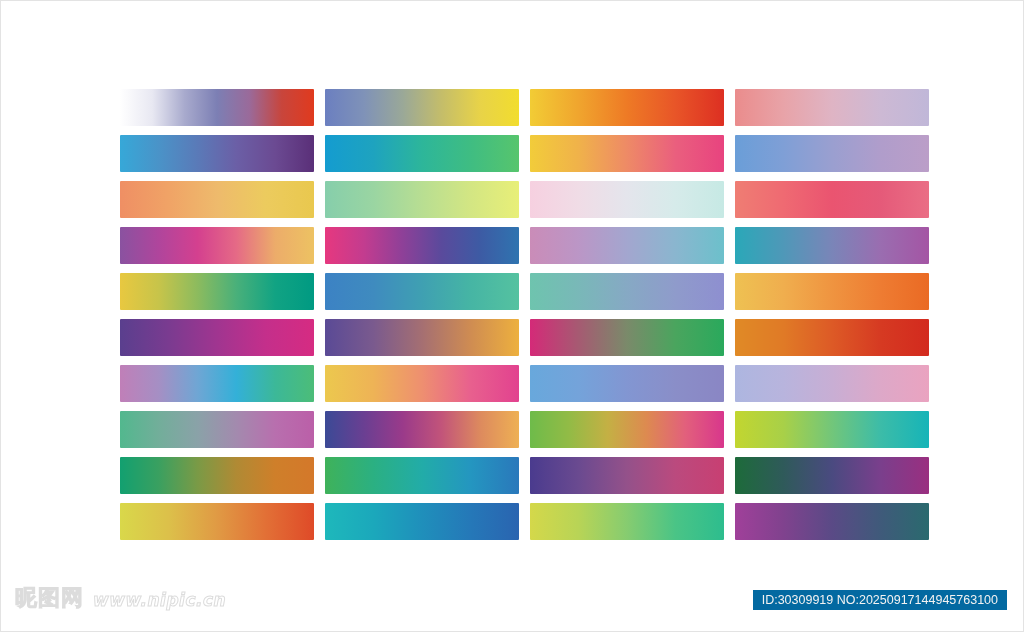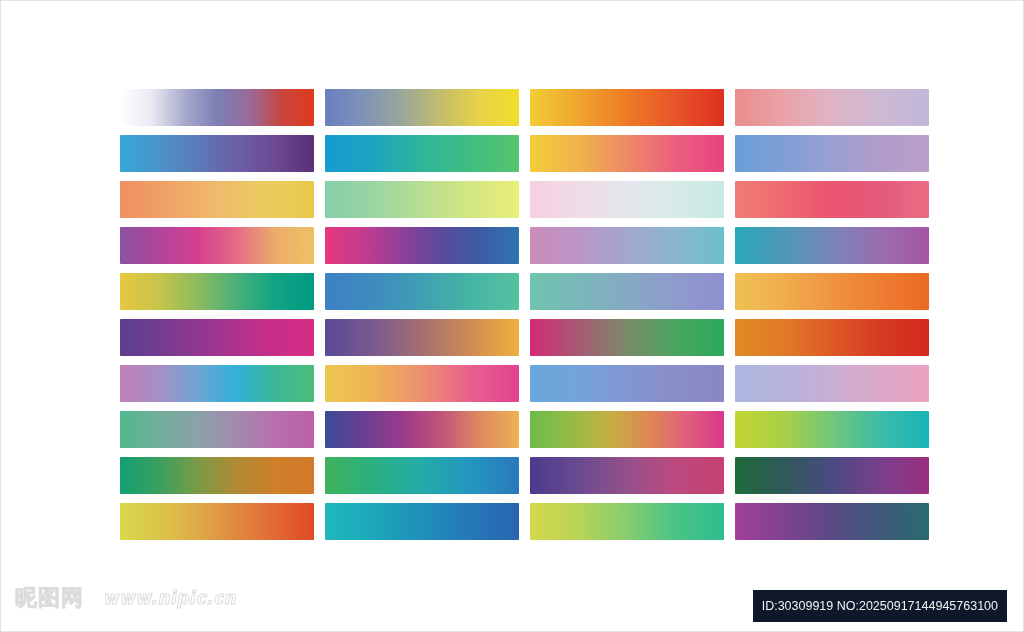--- a/index.html
+++ b/index.html
@@ -38,22 +38,22 @@
   .swatch {
     width: 194px;
     height: 37px;
     border-radius: 1px;
   }
   #watermark {
     position: absolute;
     left: 14px;
     top: 586px;
     display: flex;
-    align-items: center;
-    gap: 20px;
+    align-items: flex-end;
+    gap: 9px;
     opacity: 1;
   }
   #wm-mark {
     font-size: 22px;
     line-height: 22px;
     font-weight: bold;
     color: #ffffff;
     -webkit-text-stroke: 1px #dcdcdc;
     letter-spacing: 1px;
     font-family: "DejaVu Sans", sans-serif;
@@ -65,26 +65,26 @@
     font-weight: bold;
     color: #ffffff;
     -webkit-text-stroke: 1px #dcdcdc;
     letter-spacing: 0.5px;
     font-family: "DejaVu Sans", sans-serif;
   }
   #id-badge {
     position: absolute;
     right: 16px;
     top: 589px;
-    background: #0f172a;
+    background: #0369a1;
     color: #f2f2f2;
     font-size: 12.5px;
     line-height: 20px;
     height: 20px;
-    padding: 6px 9px;
+    padding: 0 9px;
     white-space: nowrap;
     font-family: "Liberation Sans", sans-serif;
   }
 </style>
 </head>
 <body>
 
 <div id="canvas">
 
   <div id="palette-grid">

